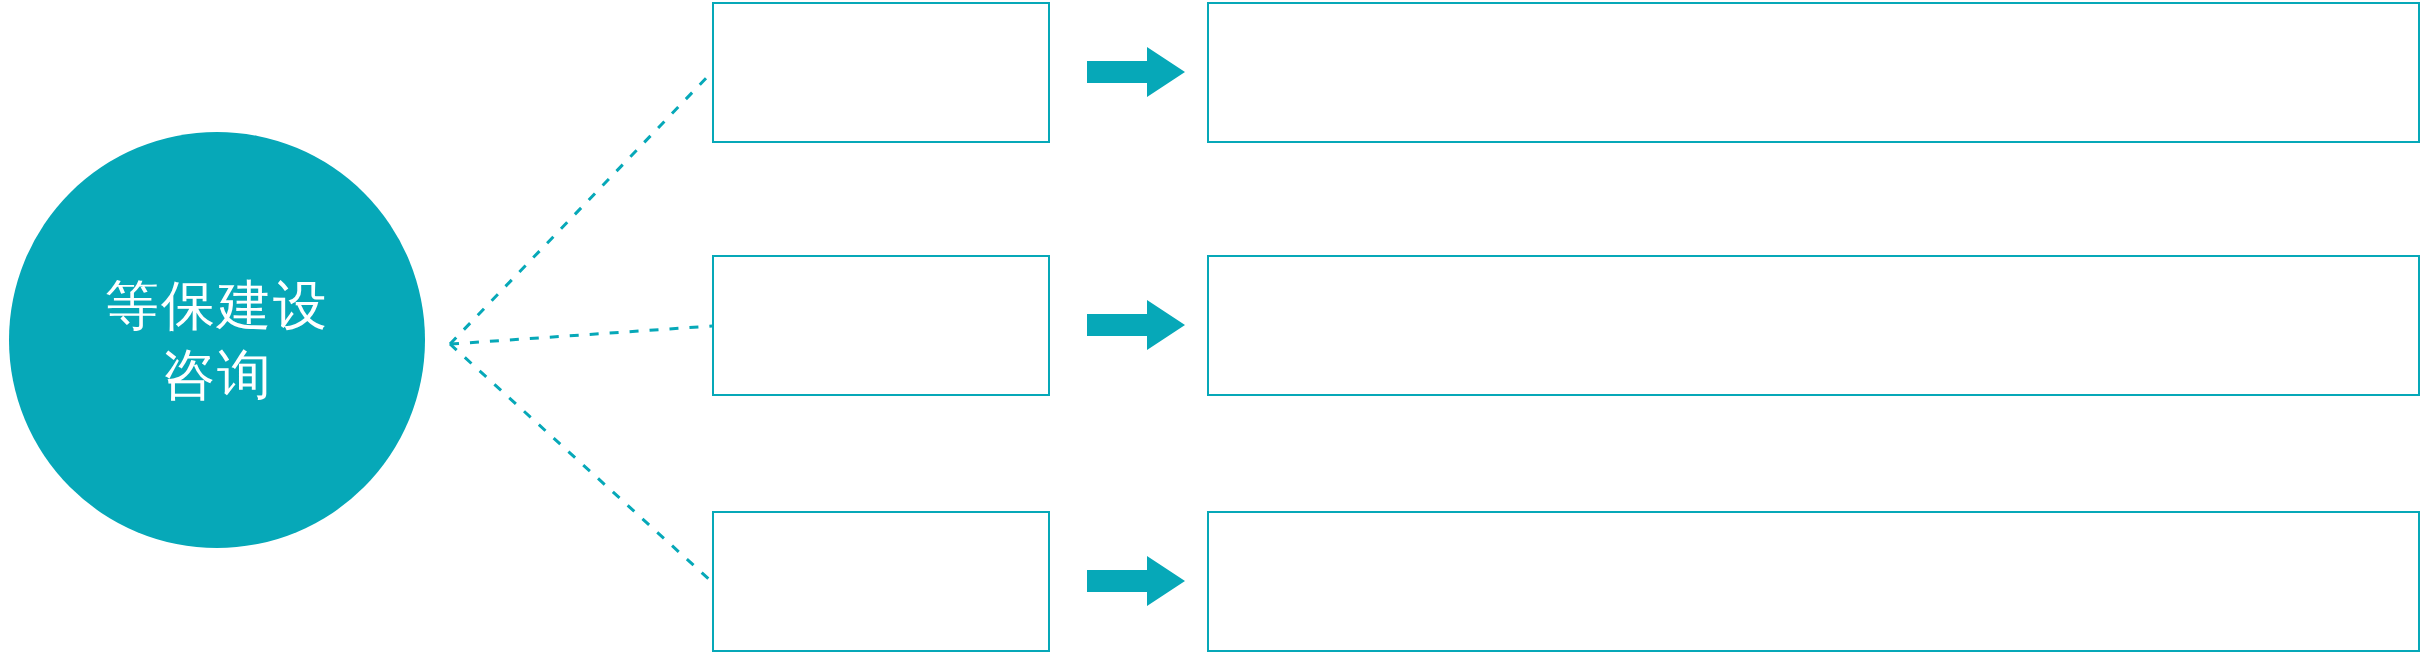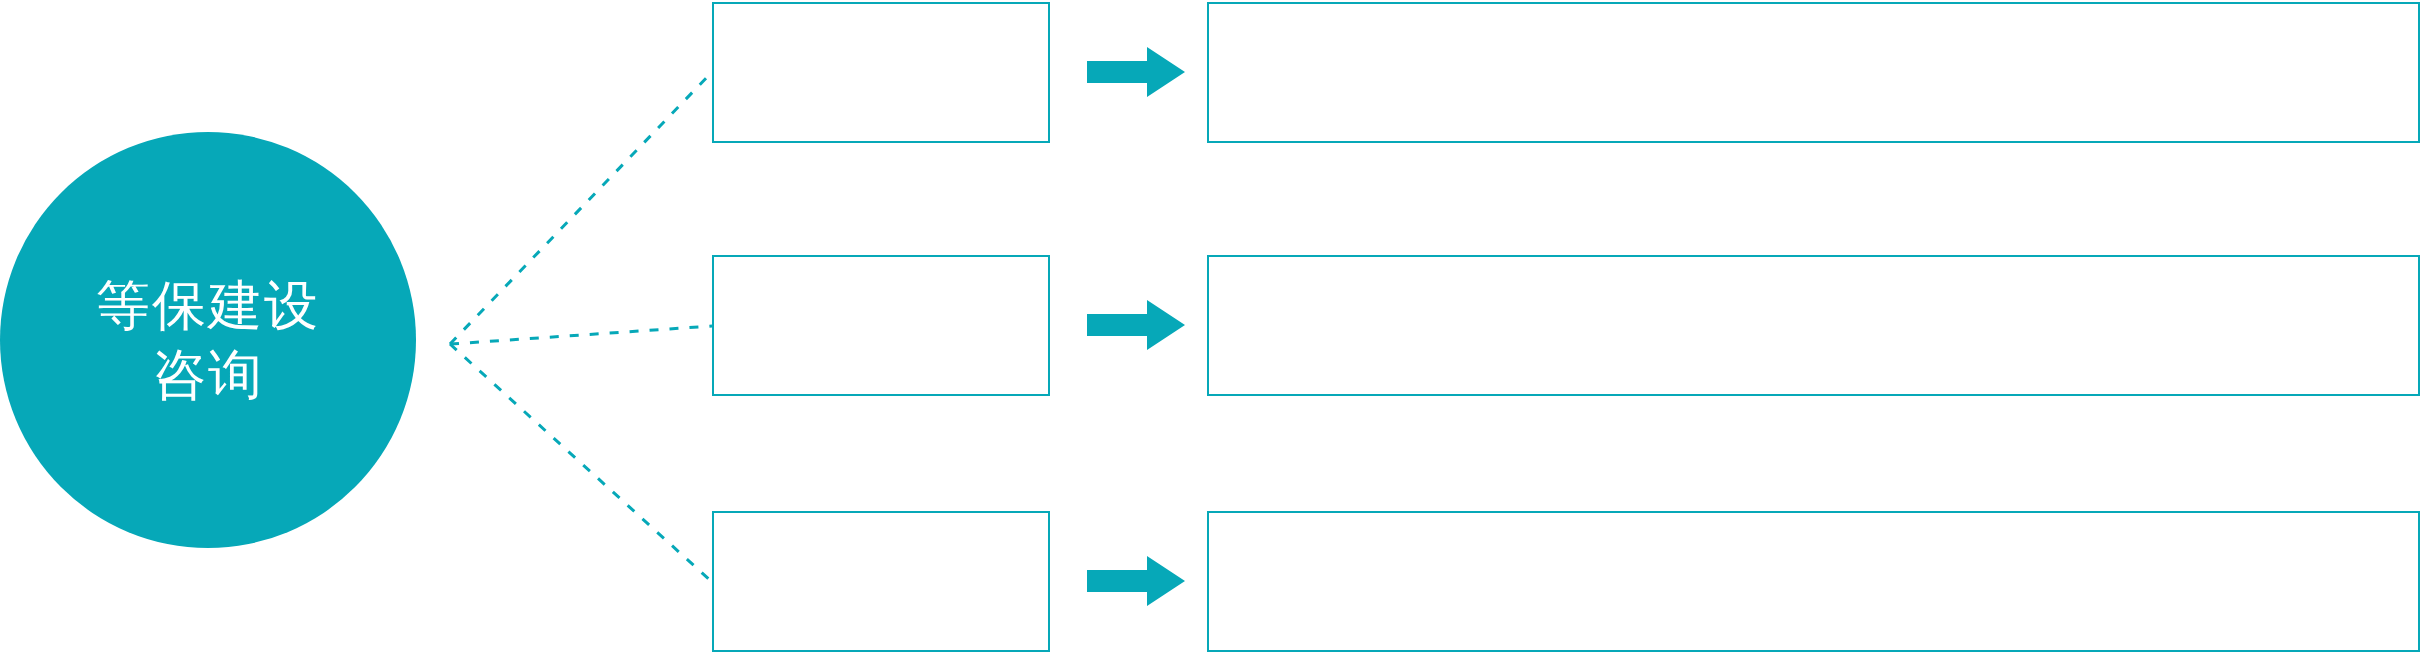--- a/index.html
+++ b/index.html
@@ -14,21 +14,21 @@
   #canvas {
     position: relative;
     width: 2434px;
     height: 655px;
     background: #ffffff;
     overflow: hidden;
   }
   
   .hub-circle {
     position: absolute;
-    left: 0px;
+    left: 9px;
     top: 132px;
     width: 416px;
     height: 416px;
     border-radius: 50%;
     background: #06A8B8;
     display: flex;
     align-items: center;
     justify-content: center;
   }
   .hub-label {

